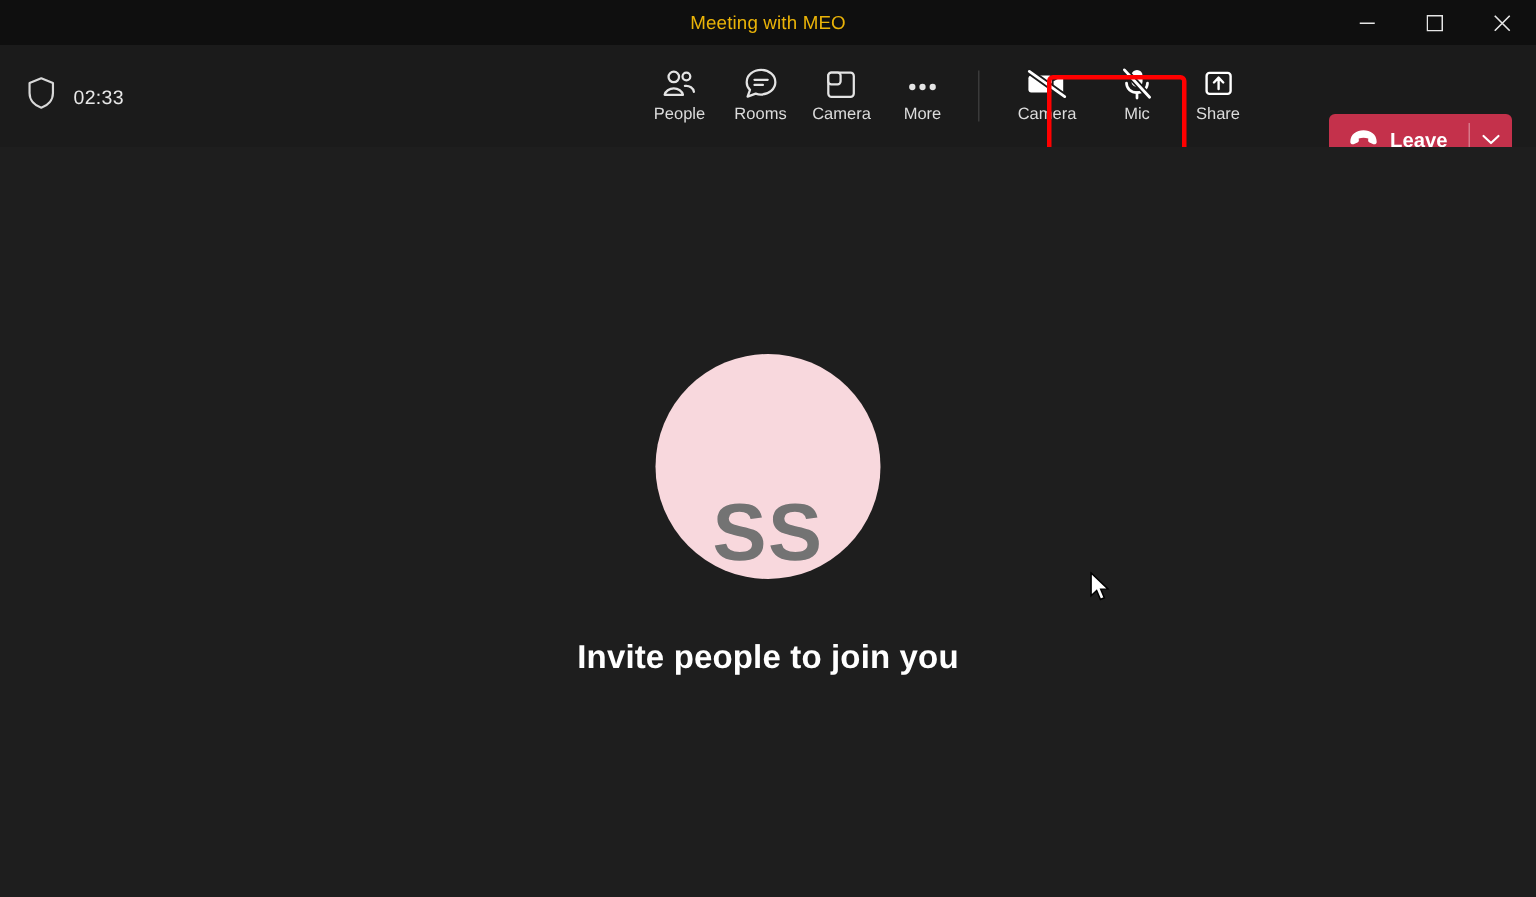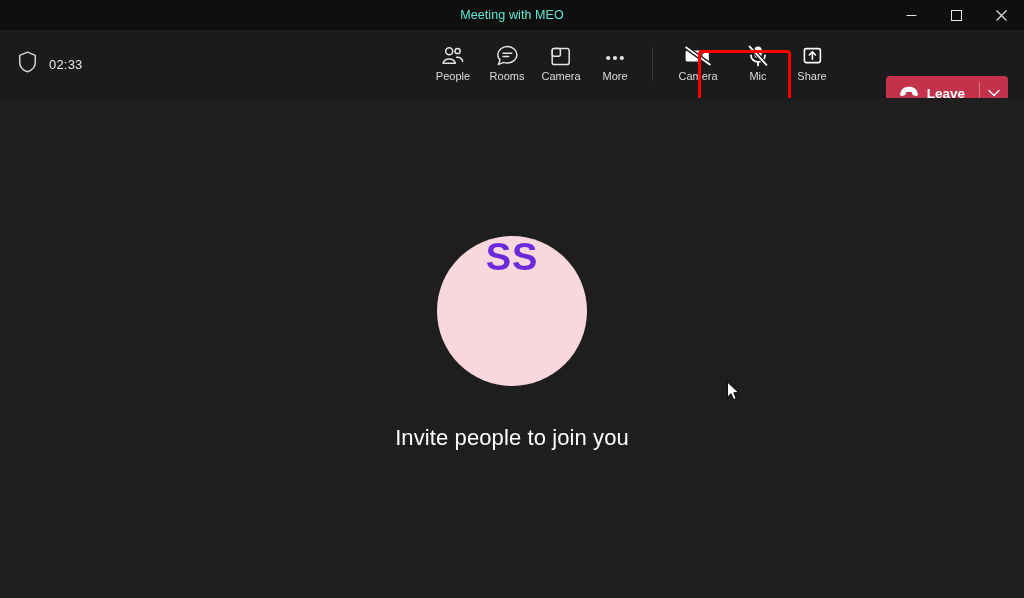--- a/index.html
+++ b/index.html
@@ -18,21 +18,21 @@
   
   .titlebar {
     position: absolute; top: 0; left: 0;
     width: 1024px; height: 30px;
     background: #0f0f0f;
     display: flex; align-items: center;
   }
   .titlebar-title {
     position: absolute; left: 0; right: 0;
     text-align: center;
-    color: #5eead4;
+    color: #eab308;
     font-size: 12.5px;
     line-height: 30px;
     letter-spacing: .1px;
   }
   .winctl {
     position: absolute; top: 0; right: 0;
     display: flex; height: 30px;
   }
   .winbtn {
     width: 45px; height: 30px;
@@ -117,31 +117,31 @@
     position: absolute; top: 98px; left: 0;
     width: 1024px; height: 500px;
     background: #1e1e1e;
     display: flex; flex-direction: column;
     align-items: center; justify-content: center;
   }
   .avatar {
     width: 150px; height: 150px;
     border-radius: 50%;
     background: #f8d8dd;
-    display: flex; align-items: flex-start; justify-content: center;
-    color: #6d28d9;
-    font-size: 38px; font-weight: 600;
+    display: flex; align-items: flex-end; justify-content: center;
+    color: #737373;
+    font-size: 54px; font-weight: 600;
     letter-spacing: 1px;
     margin-bottom: 39px;
     margin-top: -10px;
   }
   .invite {
     color: #ffffff;
     font-size: 22px;
-    font-weight: 400;
+    font-weight: 700;
     letter-spacing: .1px;
   }
 
   
   .cursor { position: absolute; left: 726px; top: 381px; pointer-events: none; }
 </style>
 </head>
 <body>
 
 <div id="app">

